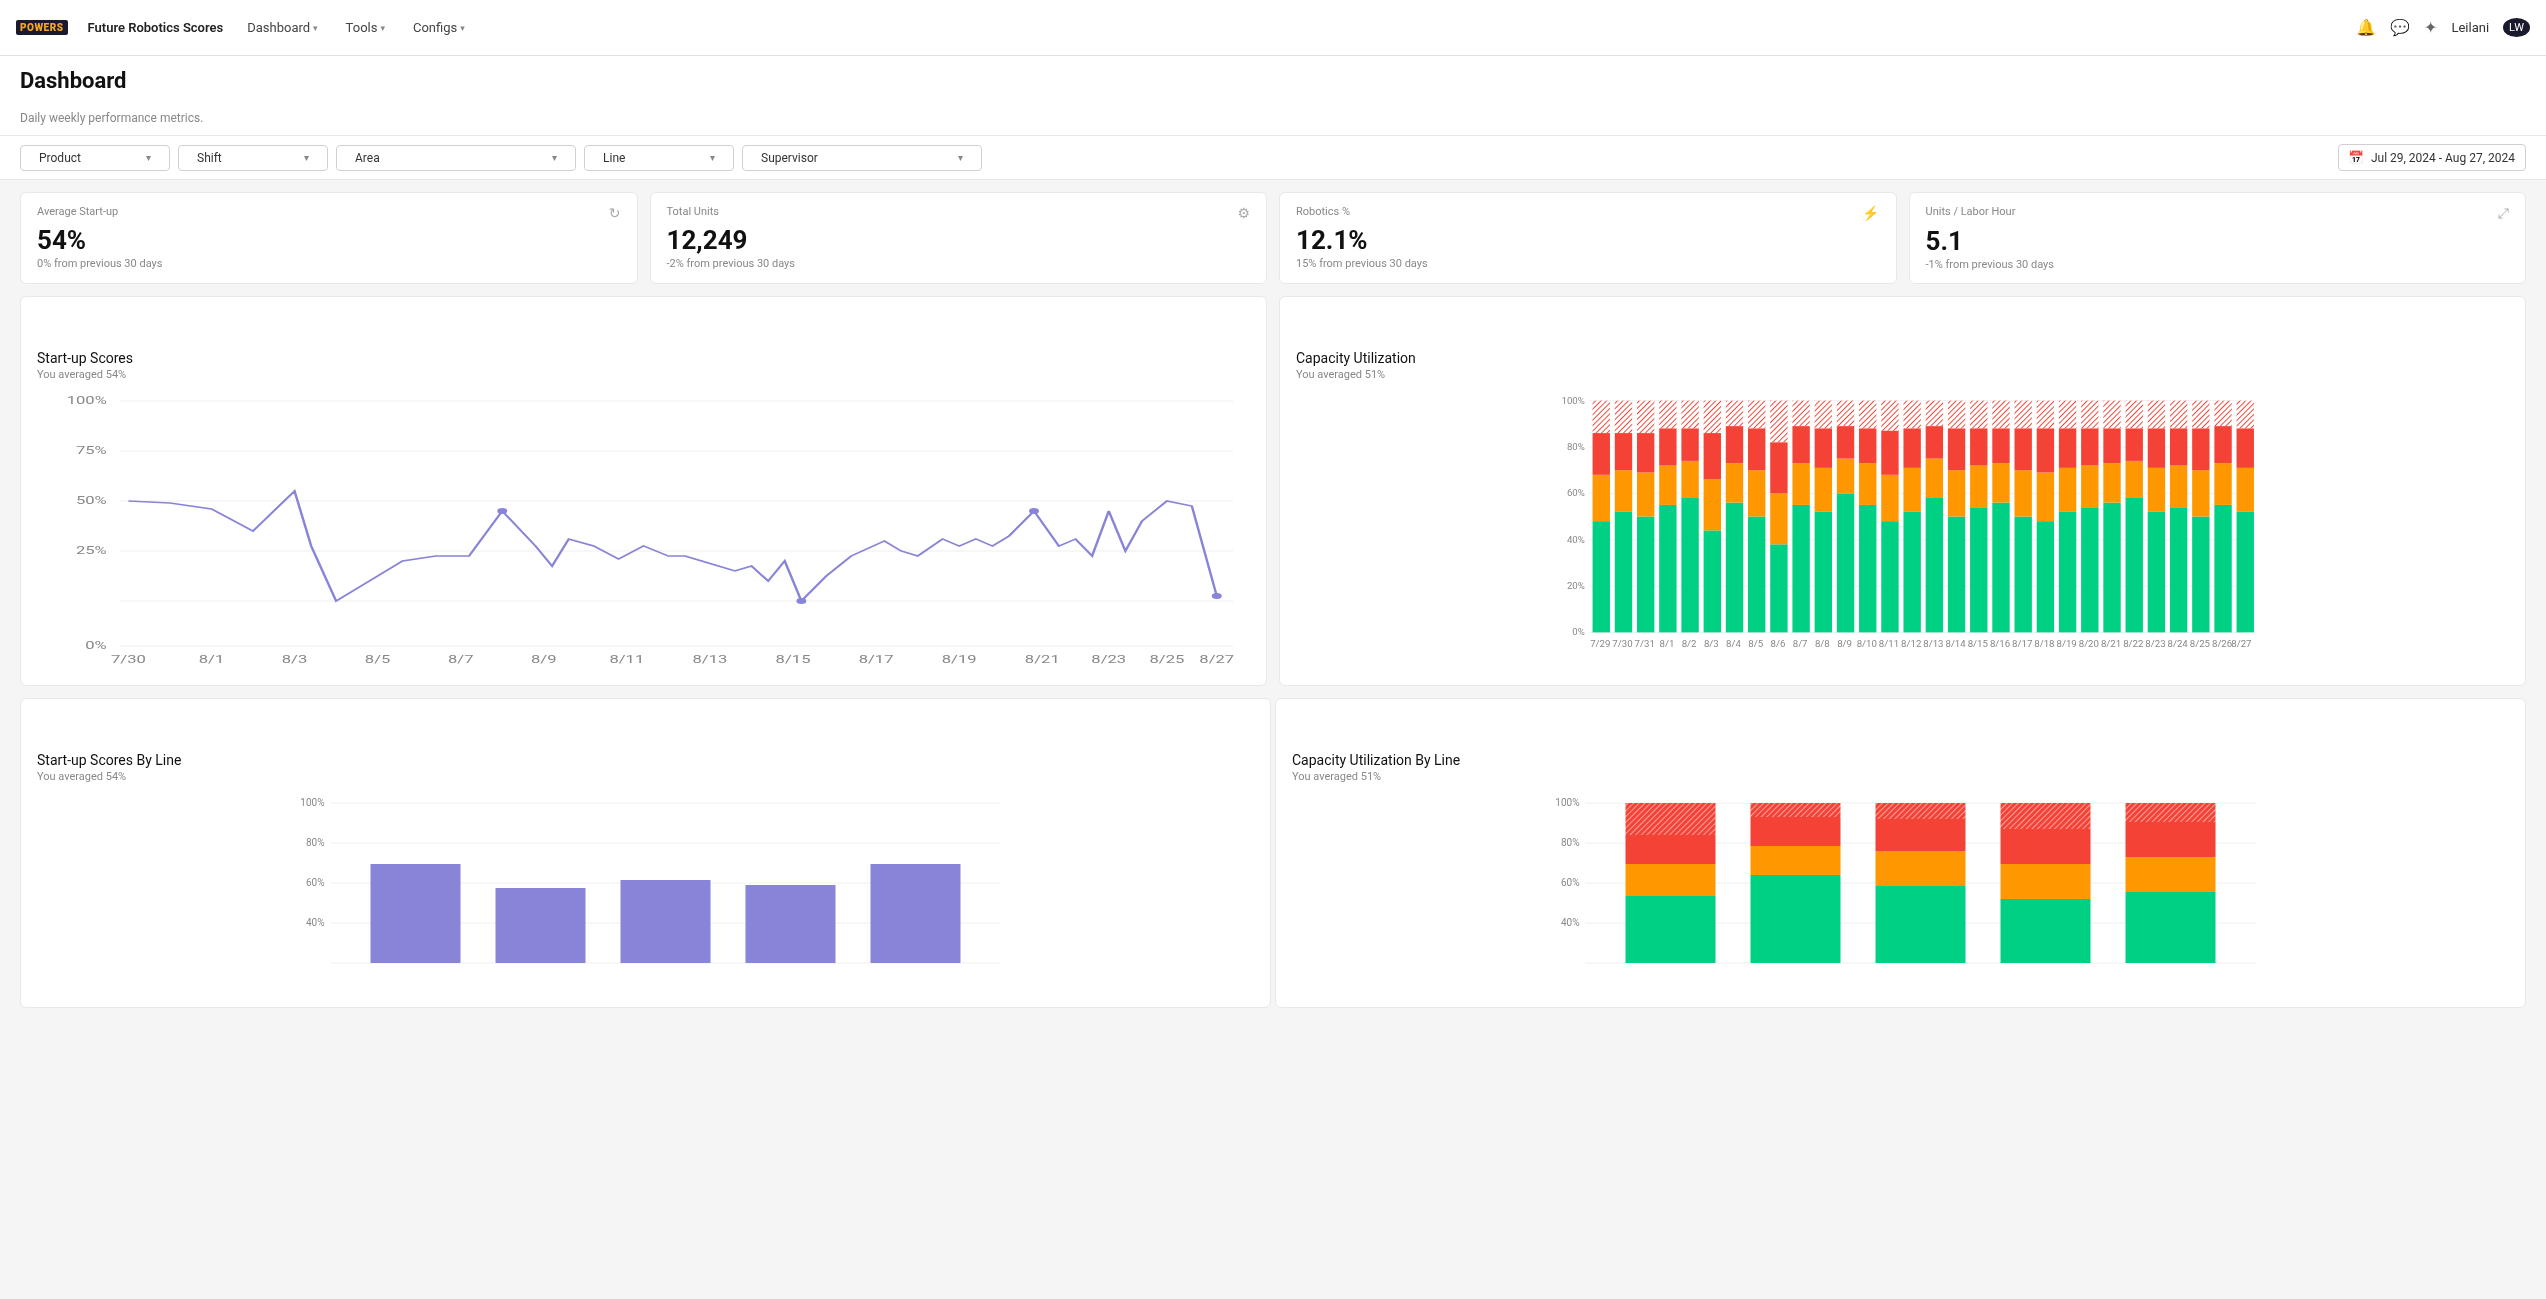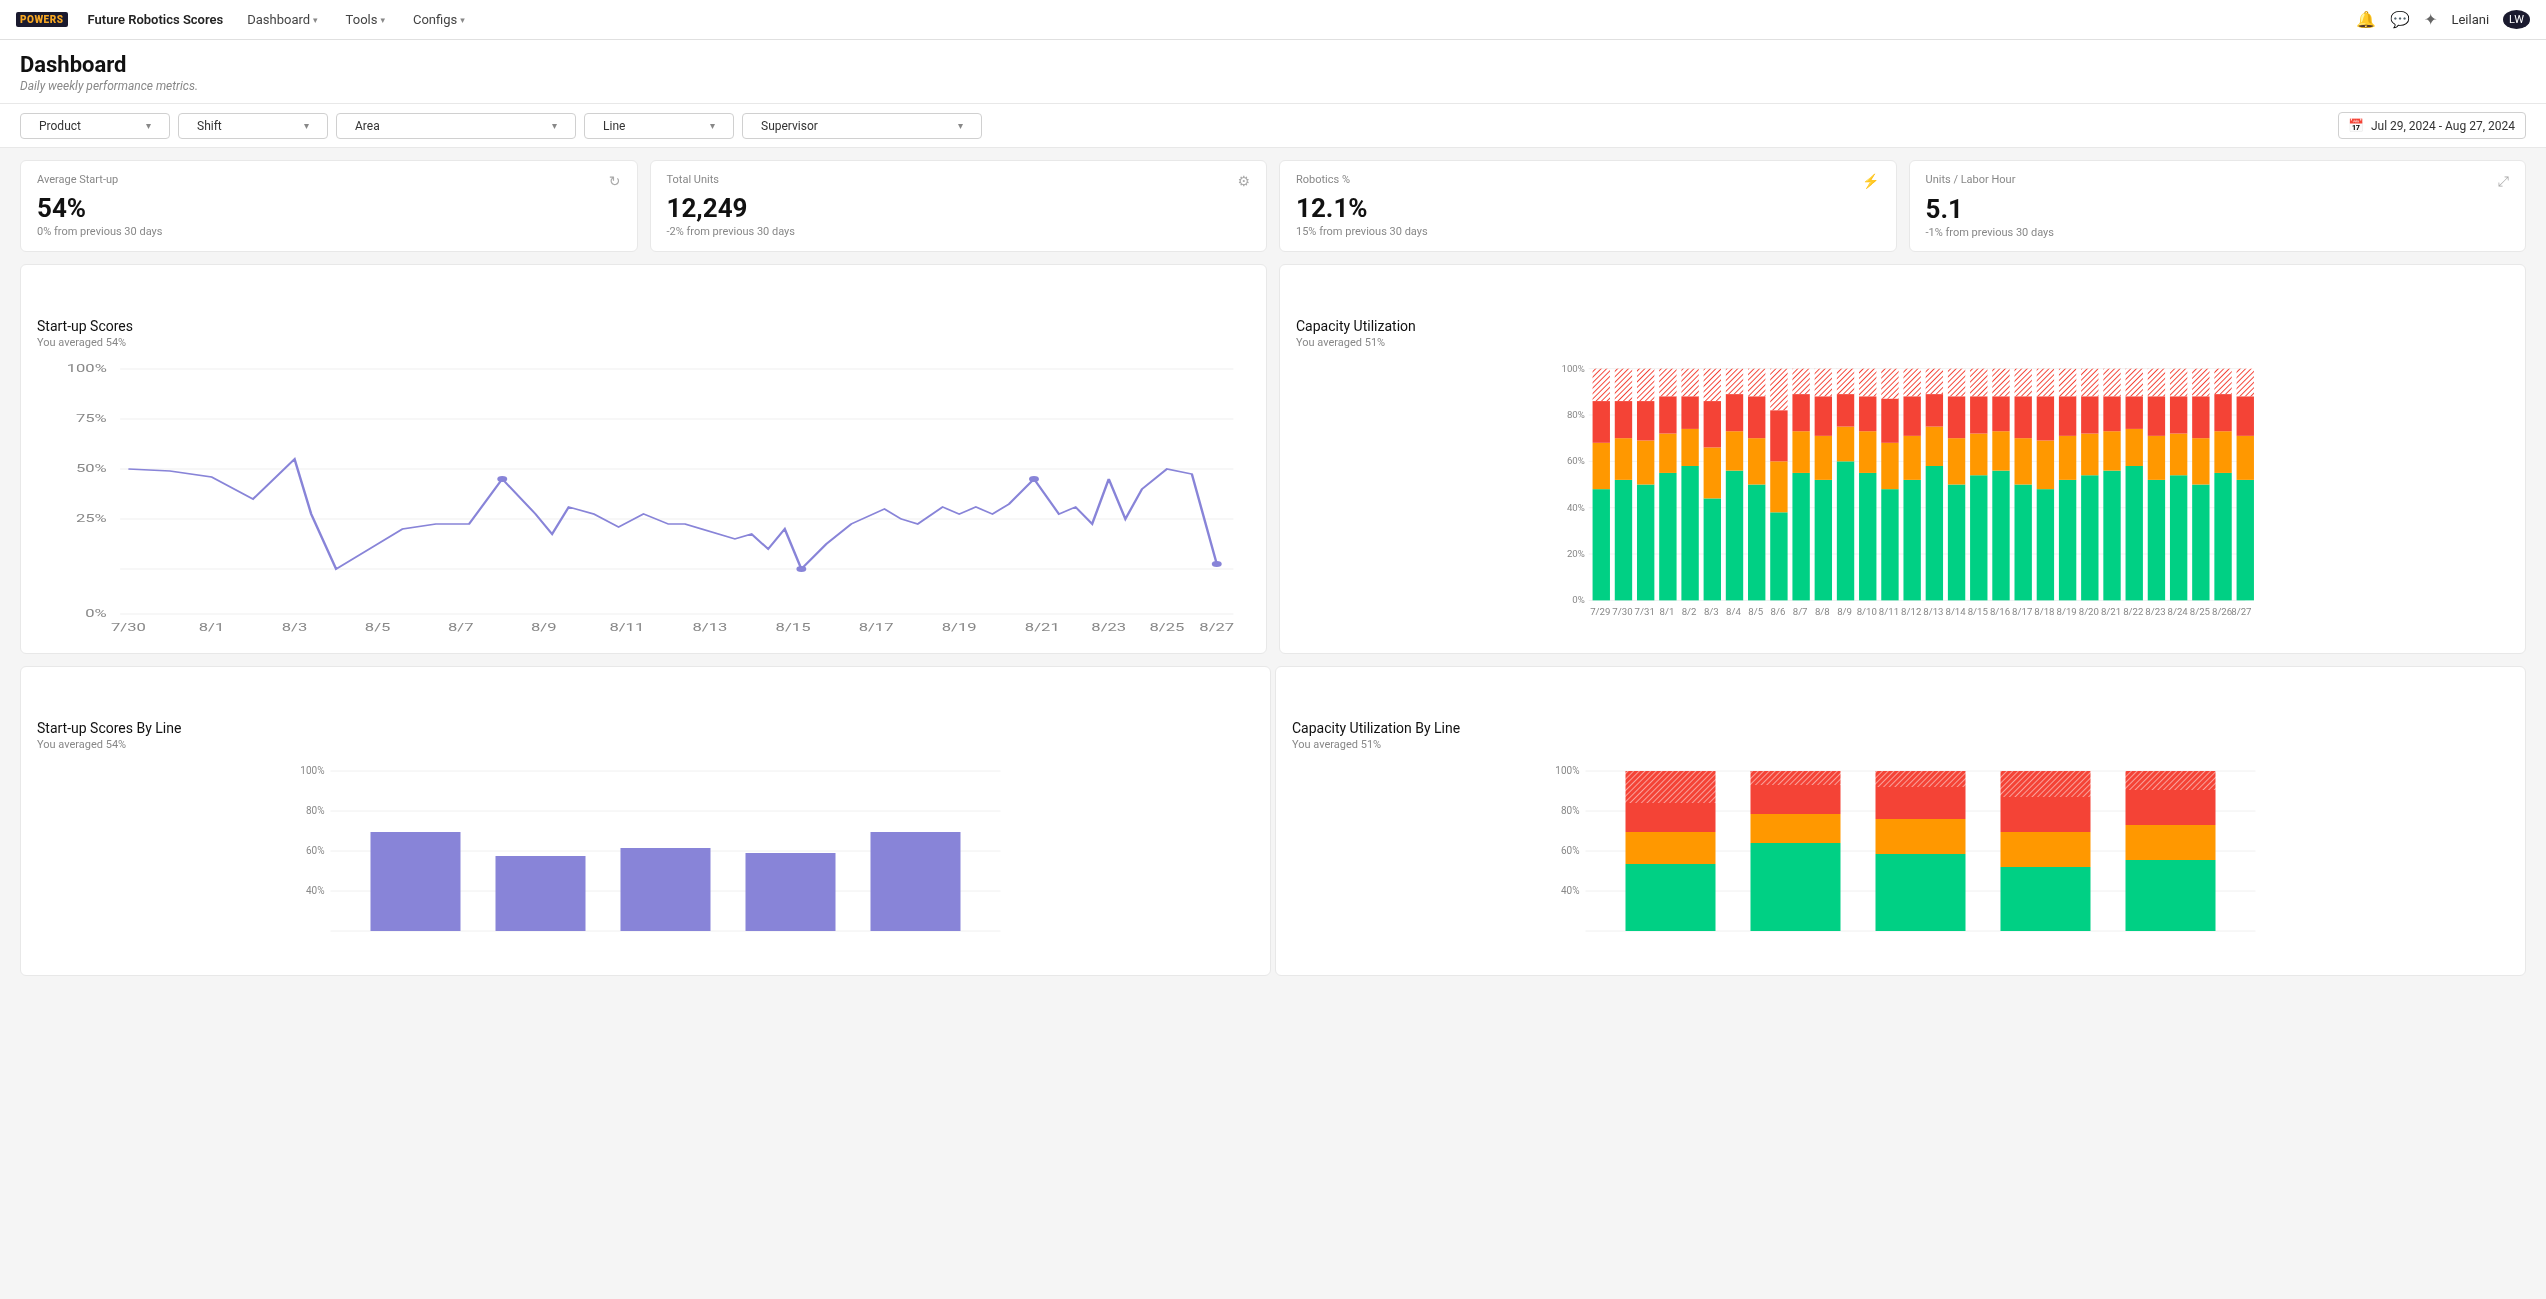--- a/index.html
+++ b/index.html
@@ -1,34 +1,34 @@
 <!DOCTYPE html>
 <html><head>
   <meta charset="utf-8">
   <style>
     * { box-sizing: border-box; margin: 0; padding: 0; }
     body { font-family: -apple-system, BlinkMacSystemFont, 'Segoe UI', Roboto, sans-serif; background: #f5f5f5; color: #333; font-size: 13px; }
     
     
-    .nav { display: flex; align-items: center; background: #fff; border-bottom: 1px solid #e0e0e0; padding: 0 16px; height: 40px; gap: 20px; }
+    .nav { display: flex; align-items: center; background: #fff; border-bottom: 1px solid #e0e0e0; padding: 0 16px; height: 56px; gap: 20px; }
     .nav-logo { display: flex; align-items: center; gap: 6px; font-weight: 700; font-size: 13px; }
     .logo-box { background: #1a1a2e; color: #f5a623; font-weight: 900; font-size: 10px; padding: 2px 4px; border-radius: 2px; letter-spacing: 0.5px; }
     .nav-company { font-weight: 600; font-size: 13px; color: #222; }
     .nav-item { display: flex; align-items: center; gap: 3px; cursor: pointer; font-size: 13px; color: #444; padding: 0 4px; }
     .nav-chevron { font-size: 9px; color: #888; }
     .nav-spacer { flex: 1; }
     .nav-icons { display: flex; align-items: center; gap: 14px; }
     .nav-icon { font-size: 16px; color: #666; cursor: pointer; }
     .nav-user { font-size: 13px; color: #333; }
     .nav-avatar { background: #1a1a2e; color: #fff; font-size: 11px; font-weight: 400; padding: 3px 6px; border-radius: 50%; }
 
     
     .page-header { background: #fff; padding: 12px 20px 10px; border-bottom: 1px solid #e8e8e8; }
     .page-title { font-size: 22px; font-weight: 700; color: #111; }
-    .page-subtitle { font-size: 12px; color: #888; margin-top: 2px; font-style: italic; }
+    .page-subtitle { font-size: 12px; color: #888; margin-top: 18px; }
 
     
     .filters { display: flex; align-items: center; background: #fff; padding: 8px 20px; border-bottom: 1px solid #e8e8e8; gap: 8px; }
     .filter-select { display: flex; align-items: center; justify-content: space-between; border: 1px solid #d0d0d0; border-radius: 4px; padding: 5px 18px; min-width: 150px; cursor: pointer; background: #fff; font-size: 12px; color: #333; gap: 20px; }
     .filter-select-wide { min-width: 240px; }
     .filter-chevron { color: #888; font-size: 10px; }
     .filter-date { display: flex; align-items: center; gap: 6px; border: 1px solid #d0d0d0; border-radius: 4px; padding: 5px 10px; cursor: pointer; font-size: 12px; color: #333; margin-left: auto; }
     .cal-icon { font-size: 13px; color: #555; }
 
     

